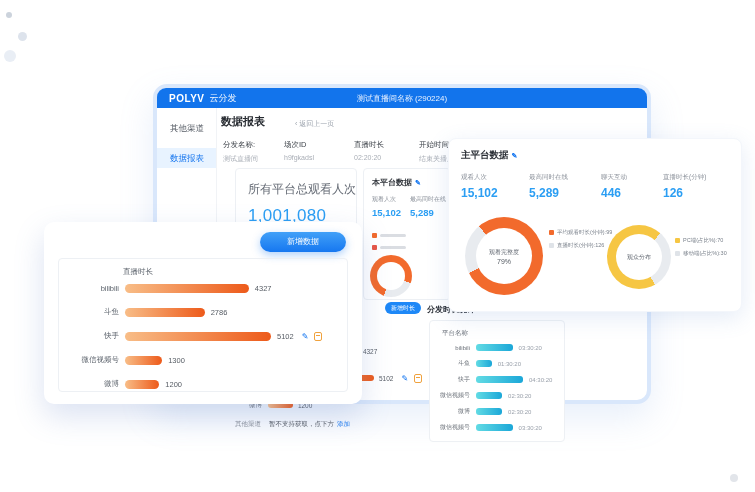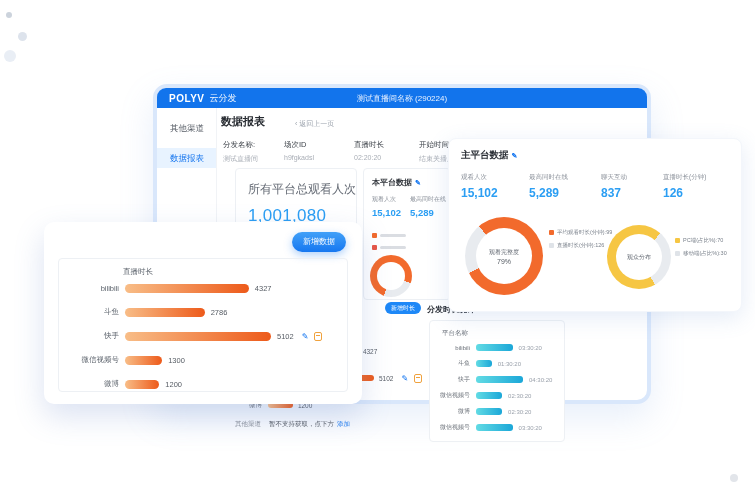--- a/index.html
+++ b/index.html
@@ -85,21 +85,21 @@
   .fc-col .s-value { font-size:12px; font-weight:700; color:#2b9ef3; margin-top:4px; }
   .legend-row { display:flex; align-items:center; margin-bottom:6px; }
   .legend-txt { font-size:5.5px; color:#7b828c; white-space:nowrap; }
   .leg1 { position:absolute; left:100px; top:90px; }
   .leg2 { position:absolute; left:226px; top:98px; }
 
   
   .overlay-card { position:absolute; left:44px; top:222px; width:318px; height:182px; background:#fff;
                   border-radius:10px; box-shadow:0 12px 30px rgba(90,125,195,.22); z-index:5; }
   .oc-title { margin:14px 0 0 18px; font-size:10.5px; font-weight:700; color:#2b2f36; }
-  .oc-btn { position:absolute; right:16px; top:10px; height:20px; padding:0 11px; border-radius:10px;
+  .oc-btn { position:absolute; right:16px; top:10px; height:20px; padding:0 27px; border-radius:10px;
             background:linear-gradient(180deg,#41a0f8,#1677f0); color:#fff; font-size:8px; line-height:20px;
             border:none; cursor:pointer; box-shadow:0 3px 8px rgba(22,119,240,.35); }
   .oc-box { position:absolute; left:14px; top:36px; width:290px; height:134px; border:1px solid #edf0f4; border-radius:4px; }
   .oc-metric { position:absolute; left:64px; top:8px; font-size:7.5px; color:#5c636c; }
   .orow { position:absolute; height:10px; display:flex; align-items:center; left:0; }
   .o-label { width:60px; text-align:right; font-size:7.5px; color:#5c636c; margin-right:6px; }
   .obar { height:9px; border-radius:4.5px; background:linear-gradient(90deg,#f8bd87,#ed5a1a); flex:0 0 auto; }
   .o-val { font-size:7.5px; color:#565c64; margin-left:6px; }
   .o-edit { color:#1677f0; font-size:8px; margin-left:8px; cursor:pointer; }
   .trash { position:relative; width:8px; height:9px; border:1px solid #f0a23e; border-radius:2px; margin-left:6px; cursor:pointer; }
@@ -251,21 +251,21 @@
     <div class="fc-col" style="left:12px">
       <div class="s-label">观看人次</div>
       <div class="s-value">15,102</div>
     </div>
     <div class="fc-col" style="left:80px">
       <div class="s-label">最高同时在线</div>
       <div class="s-value">5,289</div>
     </div>
     <div class="fc-col" style="left:152px">
       <div class="s-label">聊天互动</div>
-      <div class="s-value">837</div>
+      <div class="s-value">446</div>
     </div>
     <div class="fc-col" style="left:214px">
       <div class="s-label">直播时长(分钟)</div>
       <div class="s-value">126</div>
     </div>
 
     <div class="donut" style="left: 16px; top: 78px; width: 78px; height: 78px; background: conic-gradient(from -40deg, rgb(242, 106, 44) 0deg, rgb(242, 106, 44) 79%, rgb(232, 235, 239) 79%, rgb(232, 235, 239) 100%);">
       <div class="hole" style="inset:11px">
         <div style="font-size:6px; color:#666c75">观看完整度</div>
         <div style="font-size:7px; color:#555b63; margin-top:1px">79%</div>

